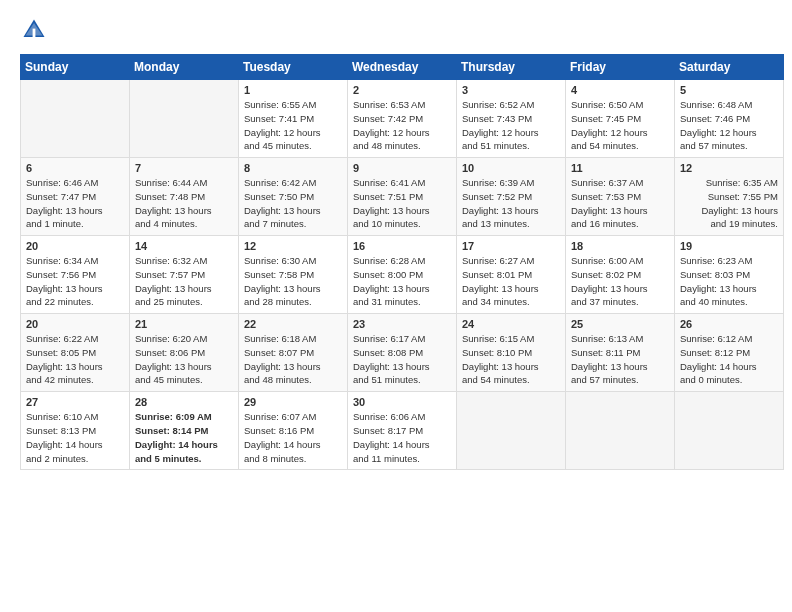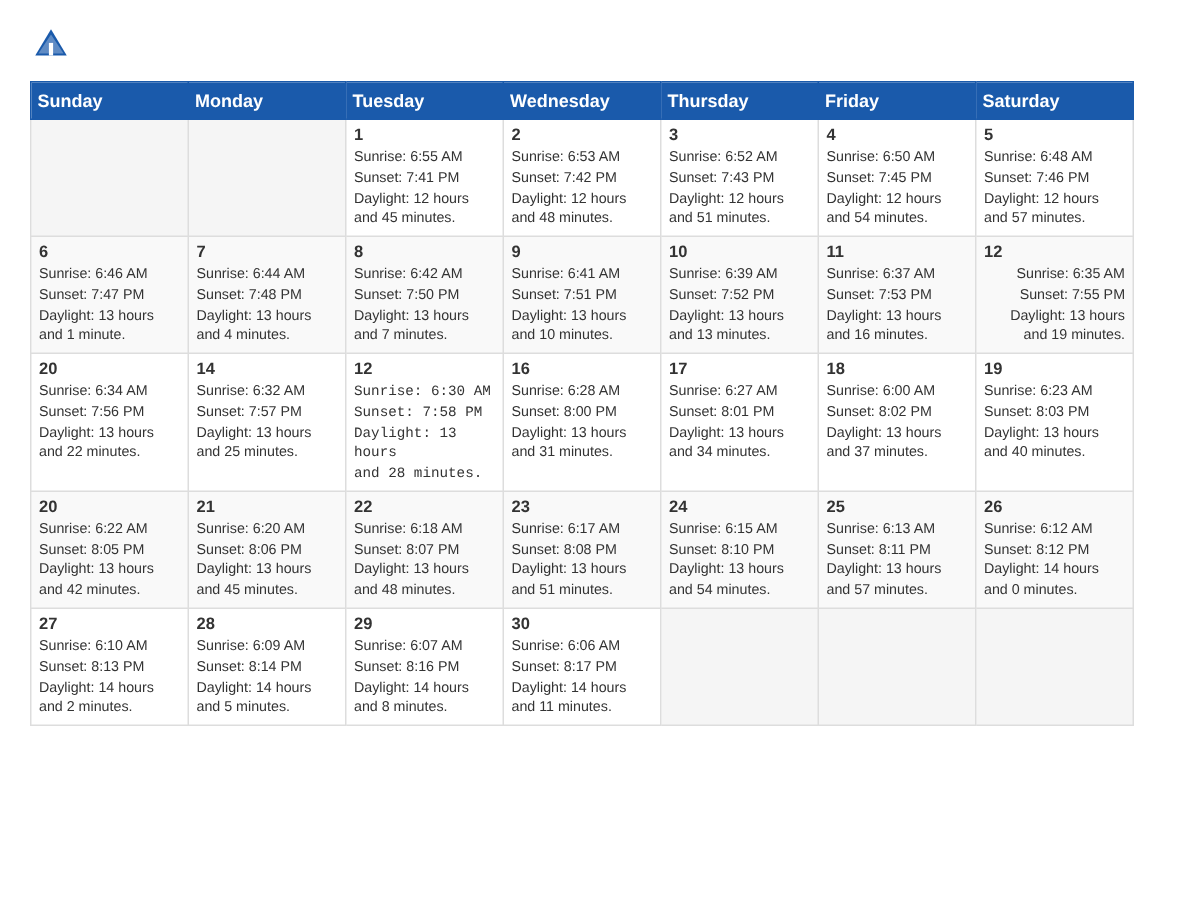--- a/index.html
+++ b/index.html
@@ -7,21 +7,21 @@
       font-family: Arial, sans-serif;
       background: #fff;
       width: 792px;
       min-height: 612px;
       padding: 0;
     }
     .page {
       width: 792px;
       min-height: 612px;
       background: #fff;
-      padding: 16px 36px 16px 20px;
+      padding: 16px 8px 16px 20px;
     }
     .header {
       display: flex;
       justify-content: space-between;
       align-items: flex-start;
       margin-bottom: 10px;
     }
     .logo {
       display: flex;
       align-items: center;
@@ -237,21 +237,21 @@
           </td>
           <td>
             <span class="day-num">14</span>
             <div class="day-detail" style="white-space: pre-line;">Sunrise: 6:32 AM
 Sunset: 7:57 PM
 Daylight: 13 hours
 and 25 minutes.</div>
           </td>
           <td>
             <span class="day-num">12</span>
-            <div class="day-detail" style="white-space: pre-line; font-family: Liberation Mono, monospace;">Sunrise: 6:30 AM
+            <div class="day-detail" style="white-space: pre-line;">Sunrise: 6:30 AM
 Sunset: 7:58 PM
 Daylight: 13 hours
 and 28 minutes.</div>
           </td>
           <td>
             <span class="day-num">16</span>
             <div class="day-detail" style="white-space: pre-line;">Sunrise: 6:28 AM
 Sunset: 8:00 PM
 Daylight: 13 hours
 and 31 minutes.</div>
@@ -332,21 +332,21 @@
         <tr>
           <td>
             <span class="day-num">27</span>
             <div class="day-detail" style="white-space: pre-line;">Sunrise: 6:10 AM
 Sunset: 8:13 PM
 Daylight: 14 hours
 and 2 minutes.</div>
           </td>
           <td>
             <span class="day-num">28</span>
-            <div class="day-detail" style="white-space: pre-line;">Sunrise: 6:09 AM
+            <div class="day-detail" style="white-space: pre-line; font-weight: bold;">Sunrise: 6:09 AM
 Sunset: 8:14 PM
 Daylight: 14 hours
 and 5 minutes.</div>
           </td>
           <td>
             <span class="day-num">29</span>
             <div class="day-detail" style="white-space: pre-line;">Sunrise: 6:07 AM
 Sunset: 8:16 PM
 Daylight: 14 hours
 and 8 minutes.</div>

